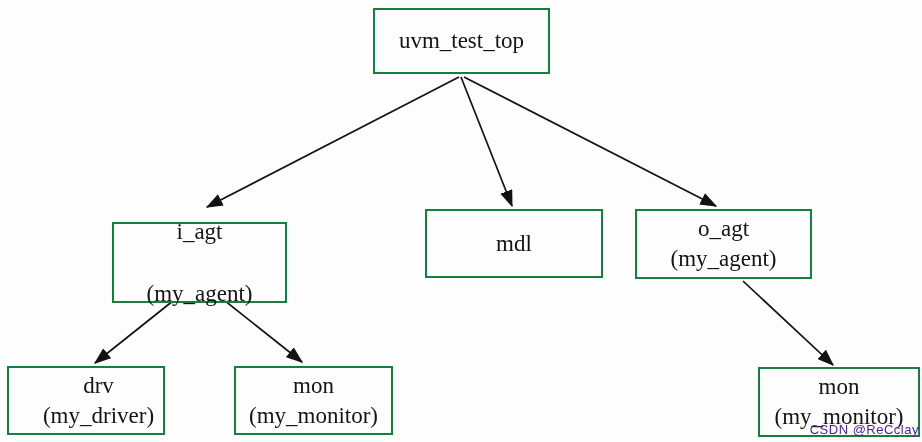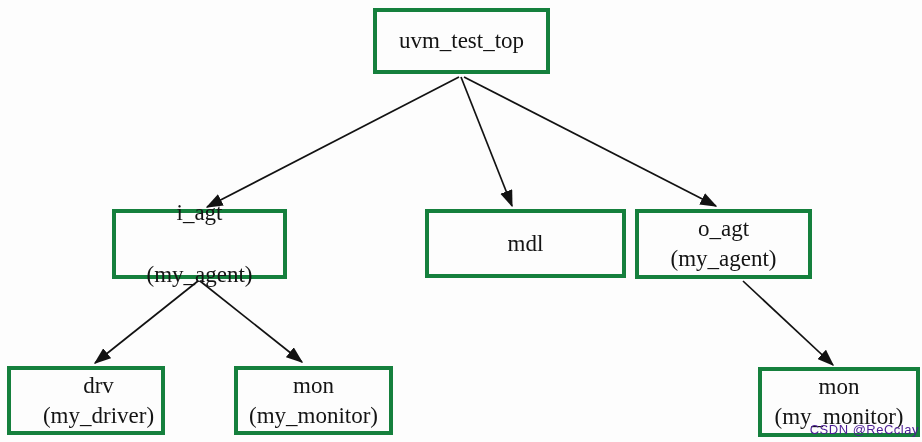--- a/index.html
+++ b/index.html
@@ -24,38 +24,38 @@
     z-index: 1;
   }
   .edges-layer line {
     stroke: #121212;
     stroke-width: 1.7;
   }
   .node {
     position: absolute;
     box-sizing: border-box;
     background: #fdfdfd;
-    border: 4px solid #15803d;
+    border: 2px solid #15803d;
     display: flex;
     flex-direction: column;
     align-items: center;
     justify-content: center;
     z-index: 2;
     color: #141414;
     font-size: 23px;
     line-height: 30px;
     text-align: center;
     white-space: nowrap;
   }
   .node .inst-name, .node .class-name {
     display: block;
   }
   #node-uvm-test-top { left: 373px; top: 8px;   width: 177px; height: 66px; }
-  #node-i-agt        { left: 112px; top: 209px; width: 175px; height: 70px; gap: 32px; }
-  #node-mdl          { left: 425px; top: 209px; width: 201px; height: 69px; }
+  #node-i-agt        { left: 112px; top: 222px; width: 175px; height: 81px; gap: 32px; }
+  #node-mdl          { left: 425px; top: 209px; width: 178px; height: 69px; }
   #node-o-agt        { left: 635px; top: 209px; width: 177px; height: 70px; }
   #node-drv          { left: 7px;   top: 366px; width: 158px; height: 69px; padding-left: 25px; }
   #node-mon-i        { left: 234px; top: 366px; width: 159px; height: 69px; }
   #node-mon-o        { left: 758px; top: 367px; width: 162px; height: 70px; }
   .watermark {
     position: absolute;
     right: 3px;
     bottom: 5px;
     z-index: 3;
     font-family: Liberation Sans, sans-serif;

